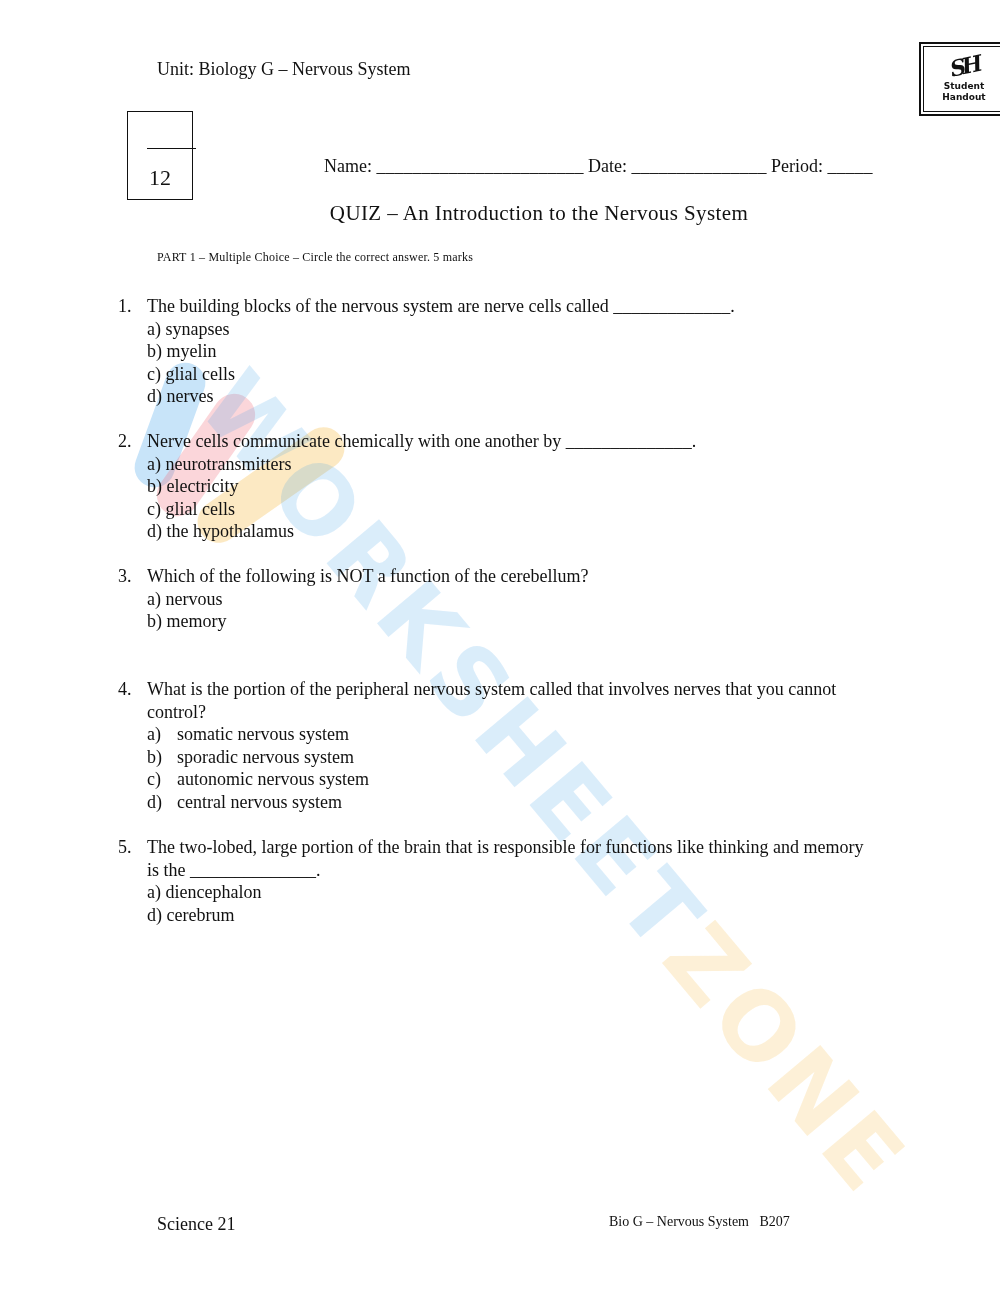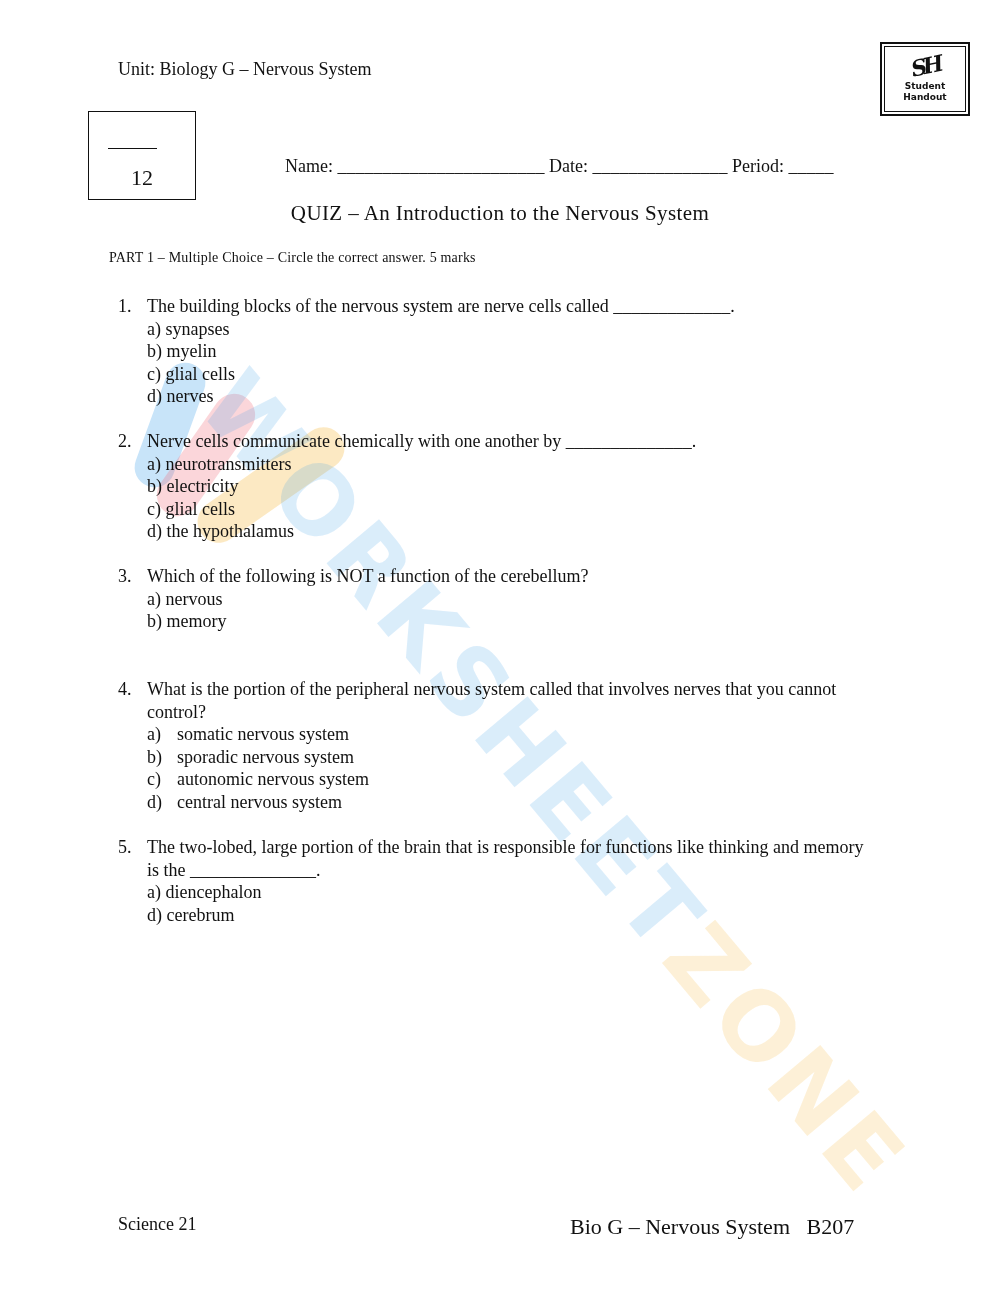--- a/index.html
+++ b/index.html
@@ -9,21 +9,21 @@
     }
     body {
       width: 1000px;
       height: 1294px;
       position: relative;
       overflow: hidden;
       font-family: "Liberation Serif", "DejaVu Serif", serif;
       color: #111111;
       font-size: 18px;
     }
-    .abs { position: absolute; }
+    .abs { position: absolute; margin-left: 39px; }
 
     
     .watermark {
       position: absolute;
       left: 0; top: 0;
       width: 1000px; height: 1294px;
       pointer-events: none;
       z-index: 0;
     }
     .wm-text {
@@ -84,21 +84,21 @@
       font-family: "DejaVu Sans", "Liberation Sans", sans-serif;
       font-weight: bold;
       font-size: 9px;
       line-height: 11px;
       text-align: center;
       margin-top: 4px;
     }
 
     .score-box {
       left: 88px; top: 111px;
-      width: 108px; height: 89px;
+      width: 66px; height: 89px;
       border: 1.5px solid #111;
       box-sizing: border-box;
     }
     .score-blank {
       position: absolute;
       left: 19px; top: 36px;
       width: 49px;
       border-top: 1.5px solid #111;
     }
     .score-total {
@@ -116,22 +116,22 @@
     }
 
     .quiz-title {
       left: 0; width: 1000px; top: 201px;
       text-align: center;
       font-size: 21px;
       letter-spacing: 0.4px;
     }
 
     .part-heading {
-      left: 109px; top: 250px;
-      font-size: 14px;
+      left: 118px; top: 250px;
+      font-size: 12px;
       letter-spacing: 0.2px;
     }
 
     .question {
       position: absolute;
       left: 118px;
       width: 760px;
       font-size: 18px;
       line-height: 22.6px;
     }
@@ -154,21 +154,21 @@
       display: inline-block;
       width: 30px;
     }
 
     .footer-left {
       left: 118px; top: 1214px;
       font-size: 18px;
     }
     .footer-right {
       left: 570px; top: 1214px;
-      font-size: 22px;
+      font-size: 14px;
       white-space: pre;
     }
   </style>
 </head>
 <body>
 
 <div class="watermark">
   <div class="wm-logo-bar" style="left:150px; top:360px; width:40px; height:130px; background:#3a9ee8; transform:rotate(20deg);"></div>
   <div class="wm-logo-bar" style="left:185px; top:385px; width:42px; height:140px; background:#f06a7a; transform:rotate(35deg);"></div>
   <div class="wm-logo-bar" style="left:250px; top:400px; width:42px; height:170px; background:#f6b026; transform:rotate(55deg);"></div>

